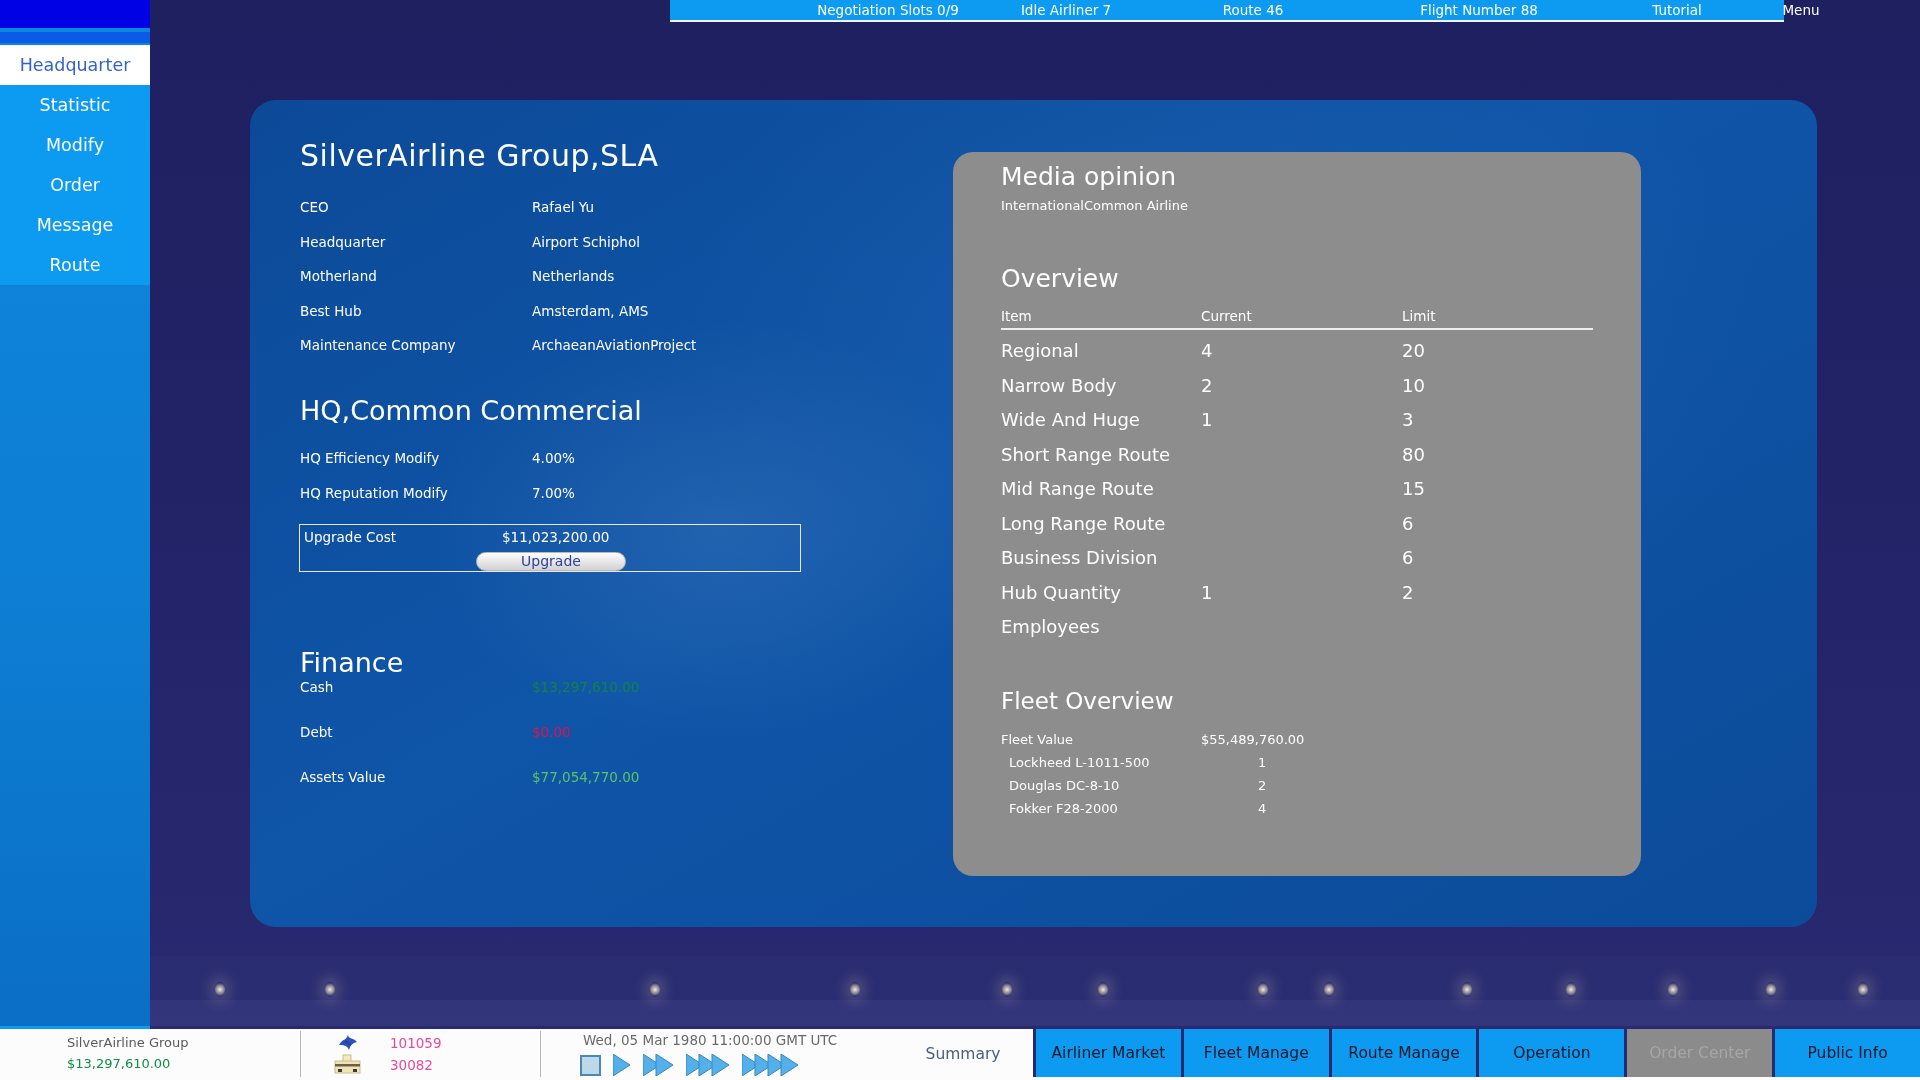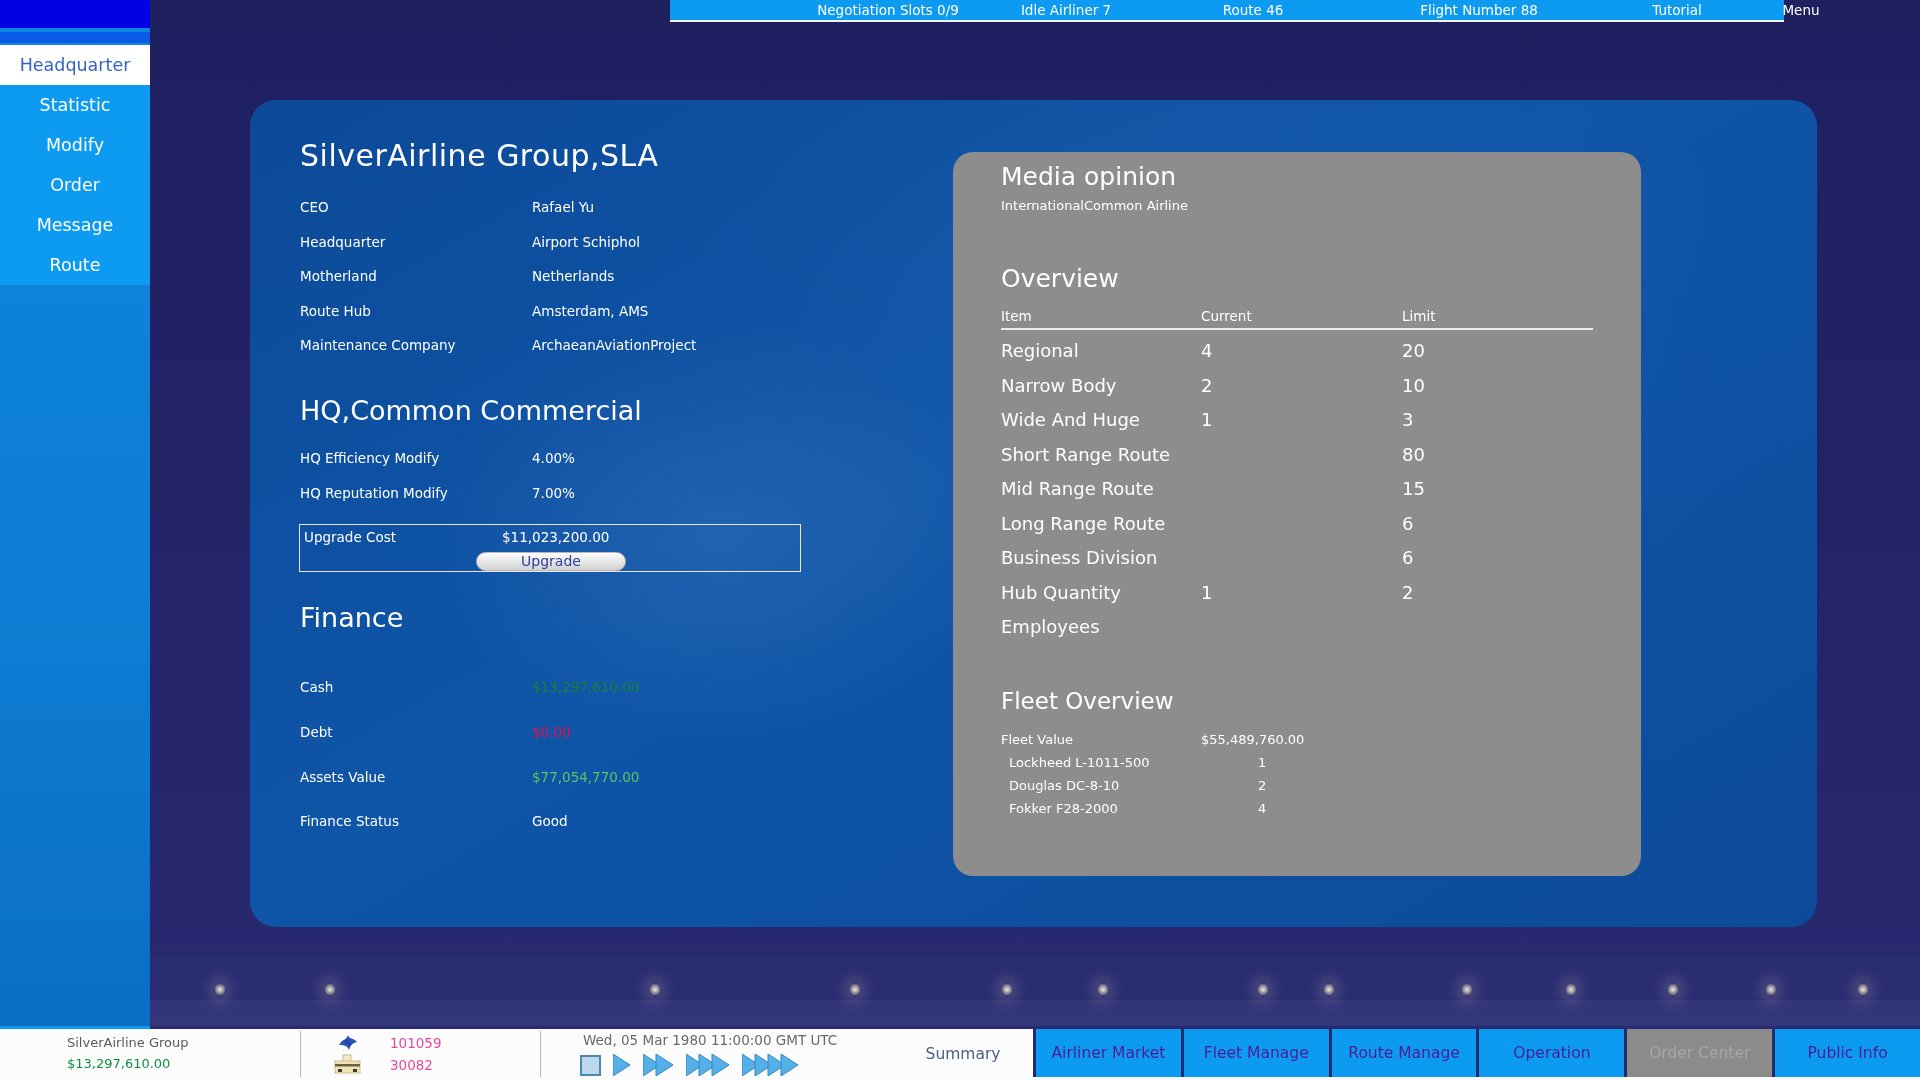--- a/index.html
+++ b/index.html
@@ -115,21 +115,21 @@
     width:21px; height:21px; background:#bcd9ec; border:2px solid #4e88b0; cursor:pointer;
   }
   .speed { margin-left:12px; cursor:pointer; display:flex; }
   .bb-summary { left:918px; top:19px; width:90px; text-align:center;
     font-size:15.5px; color:#4a5d85; cursor:pointer; }
   .bb-buttons {
     left:1033px; top:3px; width:887px; height:48px;
     background:#232a6d; display:flex; padding-left:3px;
   }
   .bb-btn {
-    flex:1; margin-right:3px; background:#0d9bf2; color:#4c1d95;
+    flex:1; margin-right:3px; background:#0d9bf2; color:#0f172a;
     display:flex; align-items:center; justify-content:center;
     font-size:15.5px; cursor:pointer; white-space:nowrap;
   }
   .bb-btn:last-child { margin-right:0; }
   .bb-btn.disabled { background:#8b8b8b; color:#a6a6a6; cursor:default; }
 </style>
 </head>
 <body>
 
 <div class="abs bg-band2"></div>
@@ -193,21 +193,21 @@
       </div>
     <div class="row">
         <span class="lab">Headquarter</span>
         <span>Airport Schiphol</span>
       </div>
     <div class="row">
         <span class="lab">Motherland</span>
         <span>Netherlands</span>
       </div>
     <div class="row">
-        <span class="lab">Route Hub</span>
+        <span class="lab">Best Hub</span>
         <span>Amsterdam, AMS</span>
       </div>
     <div class="row">
         <span class="lab">Maintenance Company</span>
         <span>ArchaeanAviationProject</span>
       </div>
   </div>
 
   <div class="abs h2" style="left:50px; top:295px">HQ,Common Commercial</div>
 
@@ -223,38 +223,34 @@
   </div>
 
   <div class="abs upgrade-box">
     <div class="upgrade-row">
       <span class="lab">Upgrade Cost</span>
       <span>$11,023,200.00</span>
     </div>
     <div class="upgrade-btn">Upgrade</div>
   </div>
 
-  <div class="abs h2" style="left:50px; top:502px">Finance</div>
+  <div class="abs h2" style="left:50px; top:547px">Finance</div>
 
   <div class="abs rows" style="top:565px">
     <div class="row fin-row">
         <span class="lab">Cash</span>
         <span class="v-green-dark">$13,297,610.00</span>
       </div>
     <div class="row fin-row">
         <span class="lab">Debt</span>
         <span class="v-red">$0.00</span>
       </div>
     <div class="row fin-row">
         <span class="lab">Assets Value</span>
         <span class="v-green-light">$77,054,770.00</span>
-      </div>
-    <div class="row fin-row">
-        <span class="lab">Finance Status</span>
-        <span>Good</span>
       </div>
   </div>
 </div>
 
 <div class="abs gray-panel">
   <div class="abs gp-title">Media opinion</div>
   <div class="abs gp-sub">InternationalCommon Airline</div>
 
   <div class="abs gp-h2">Overview</div>
   <div class="abs tbl-head">

